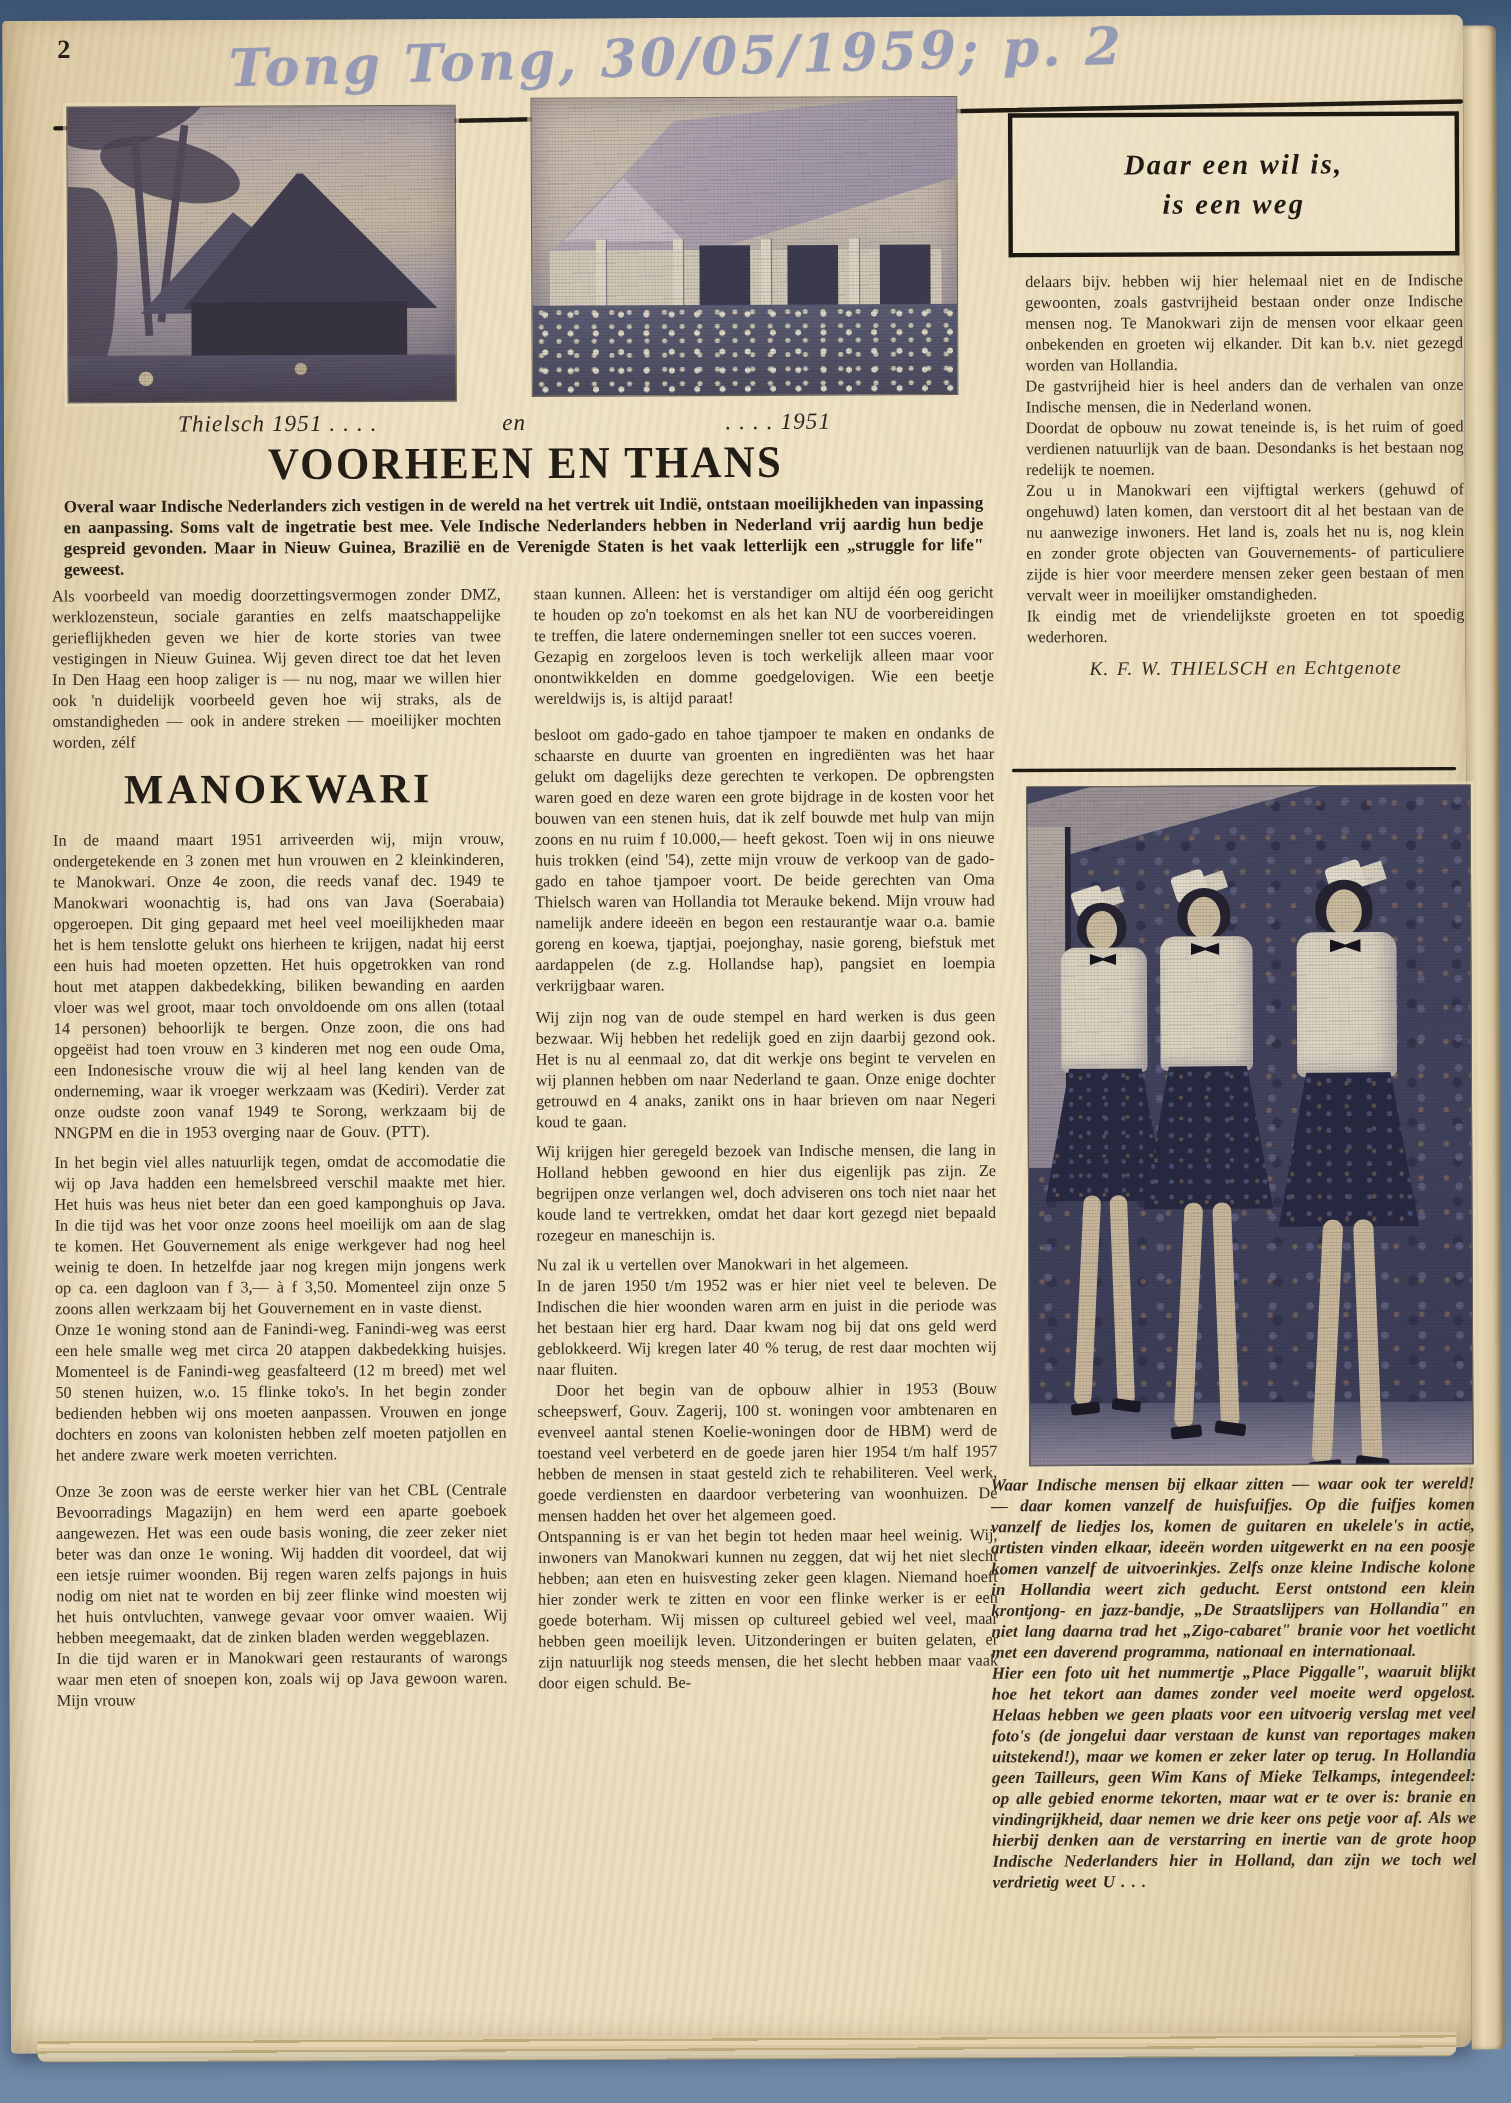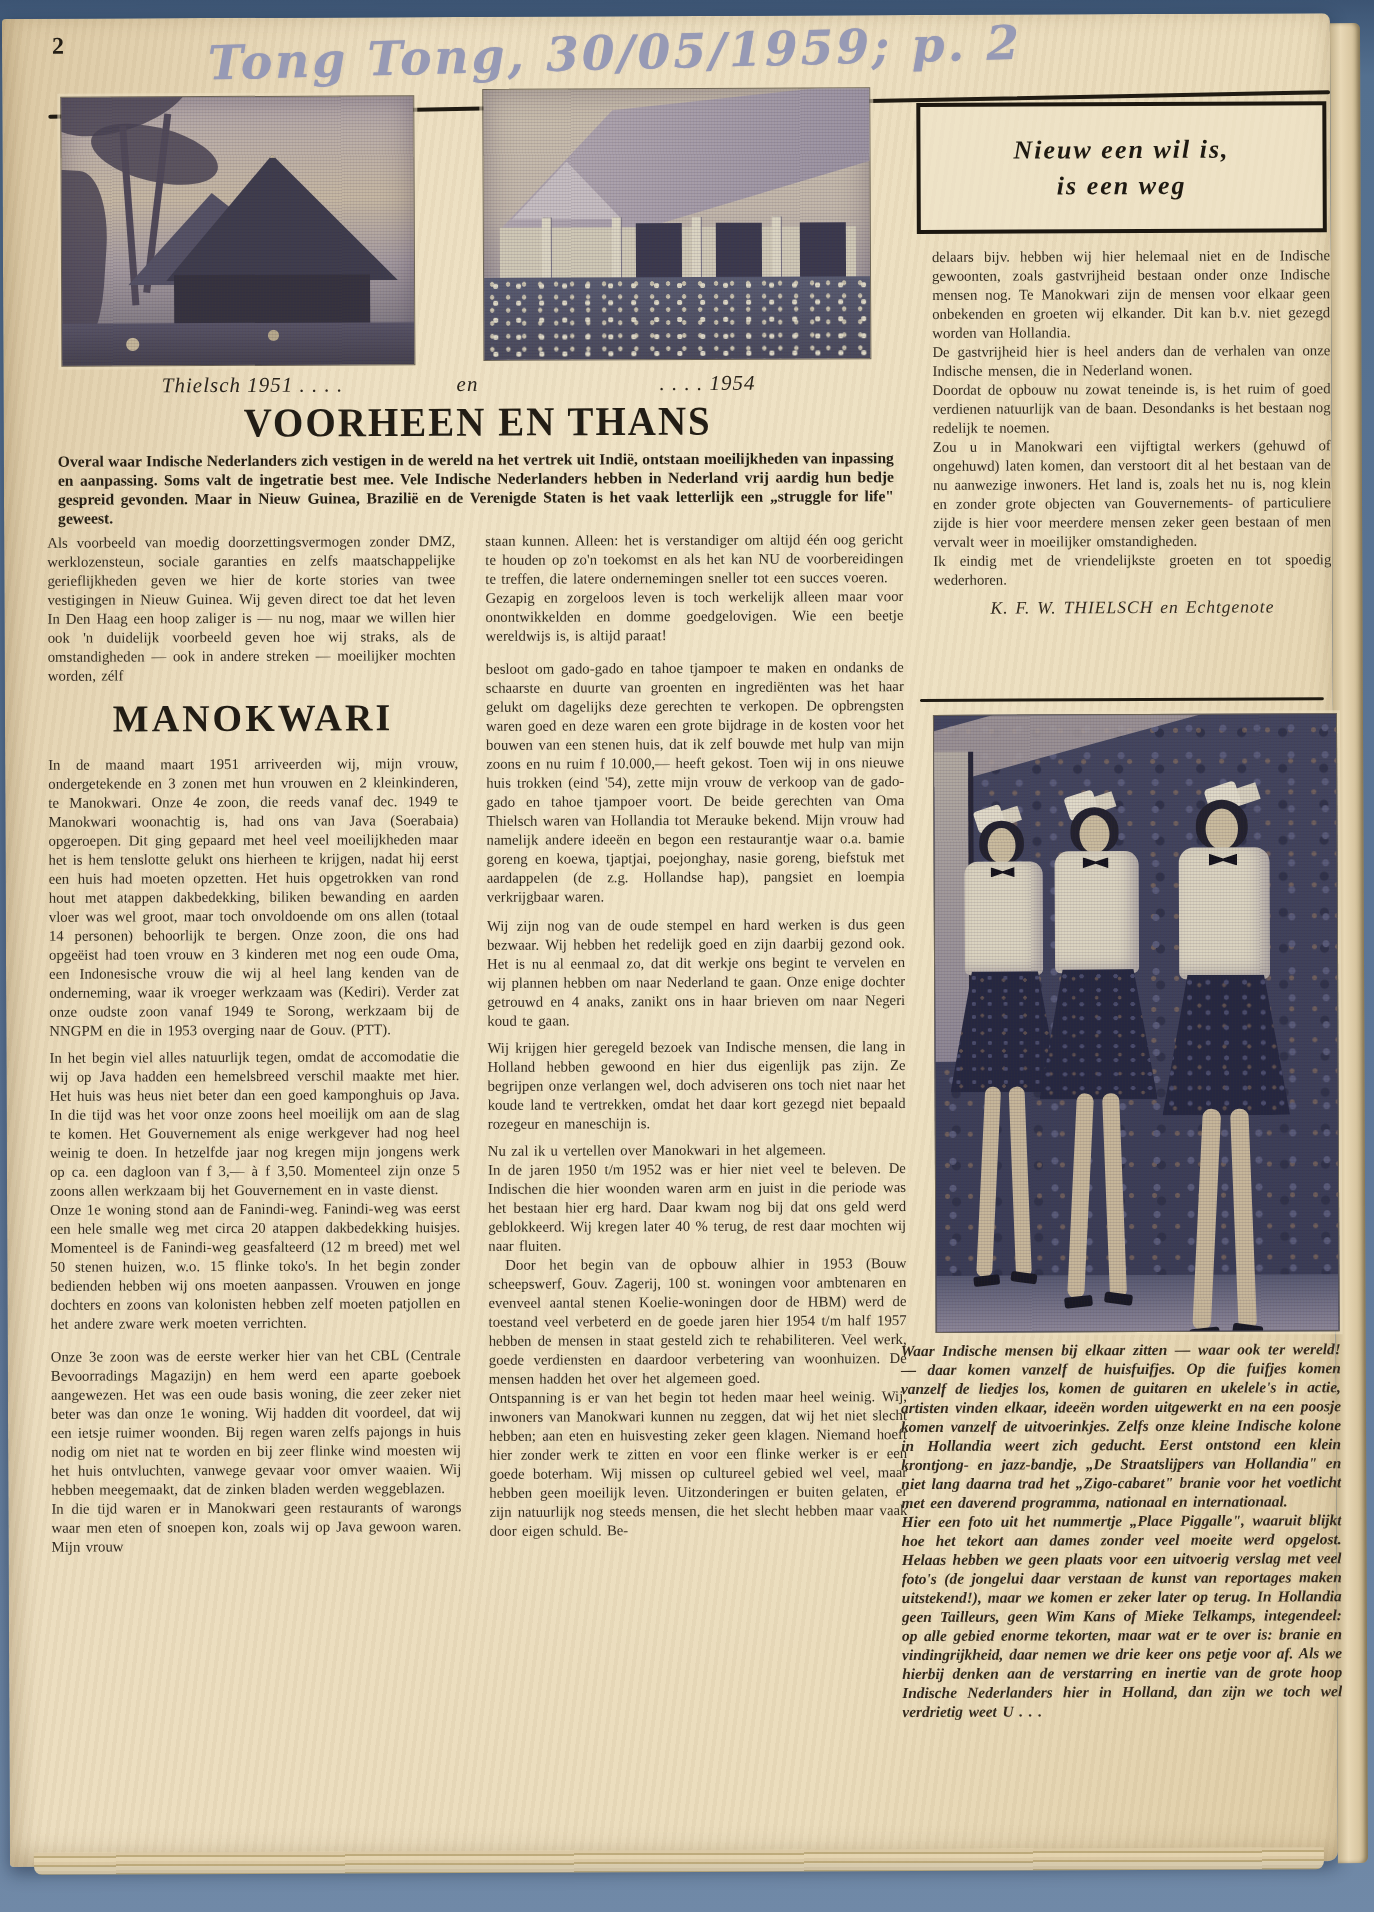--- a/index.html
+++ b/index.html
@@ -188,24 +188,24 @@
       <div class="open o3"></div>
       <div class="post p1"></div>
       <div class="post p2"></div>
       <div class="post p3"></div>
       <div class="post p4"></div>
       <div class="flowers"></div>
     </div>
 
     <div class="caption-row cap1">Thielsch 1951 . . . .</div>
     <div class="caption-row cap2">en</div>
-    <div class="caption-row cap3">. . . . 1954</div>
+    <div class="caption-row cap3">. . . . 1951</div>
 
     <div class="qbox">
-      <div>Nieuw een wil is,</div>
+      <div>Daar een wil is,</div>
       <div>is een weg</div>
     </div>
 
     <h1 class="headline">VOORHEEN EN THANS</h1>
     <div class="intro">Overal waar Indische Nederlanders zich vestigen in de wereld na het vertrek uit Indië, ontstaan moeilijkheden van inpassing en aanpassing. Soms valt de ingetratie best mee. Vele Indische Nederlanders hebben in Nederland vrij aardig hun bedje gespreid gevonden. Maar in Nieuw Guinea, Brazilië en de Verenigde Staten is het vaak letterlijk een „struggle for life" geweest.</div>
 
     <div class="col col1-lead">
       <p>Als voorbeeld van moedig doorzettingsvermogen zonder DMZ, werklozensteun, sociale garanties en zelfs maatschappelijke gerieflijkheden geven we hier de korte stories van twee vestigingen in Nieuw Guinea. Wij geven direct toe dat het leven In Den Haag een hoop zaliger is — nu nog, maar we willen hier ook 'n duidelijk voorbeeld geven hoe wij straks, als de omstandigheden — ook in andere streken — moeilijker mochten worden, zélf</p>
     </div>
     <h2 class="manokwari">MANOKWARI</h2>

